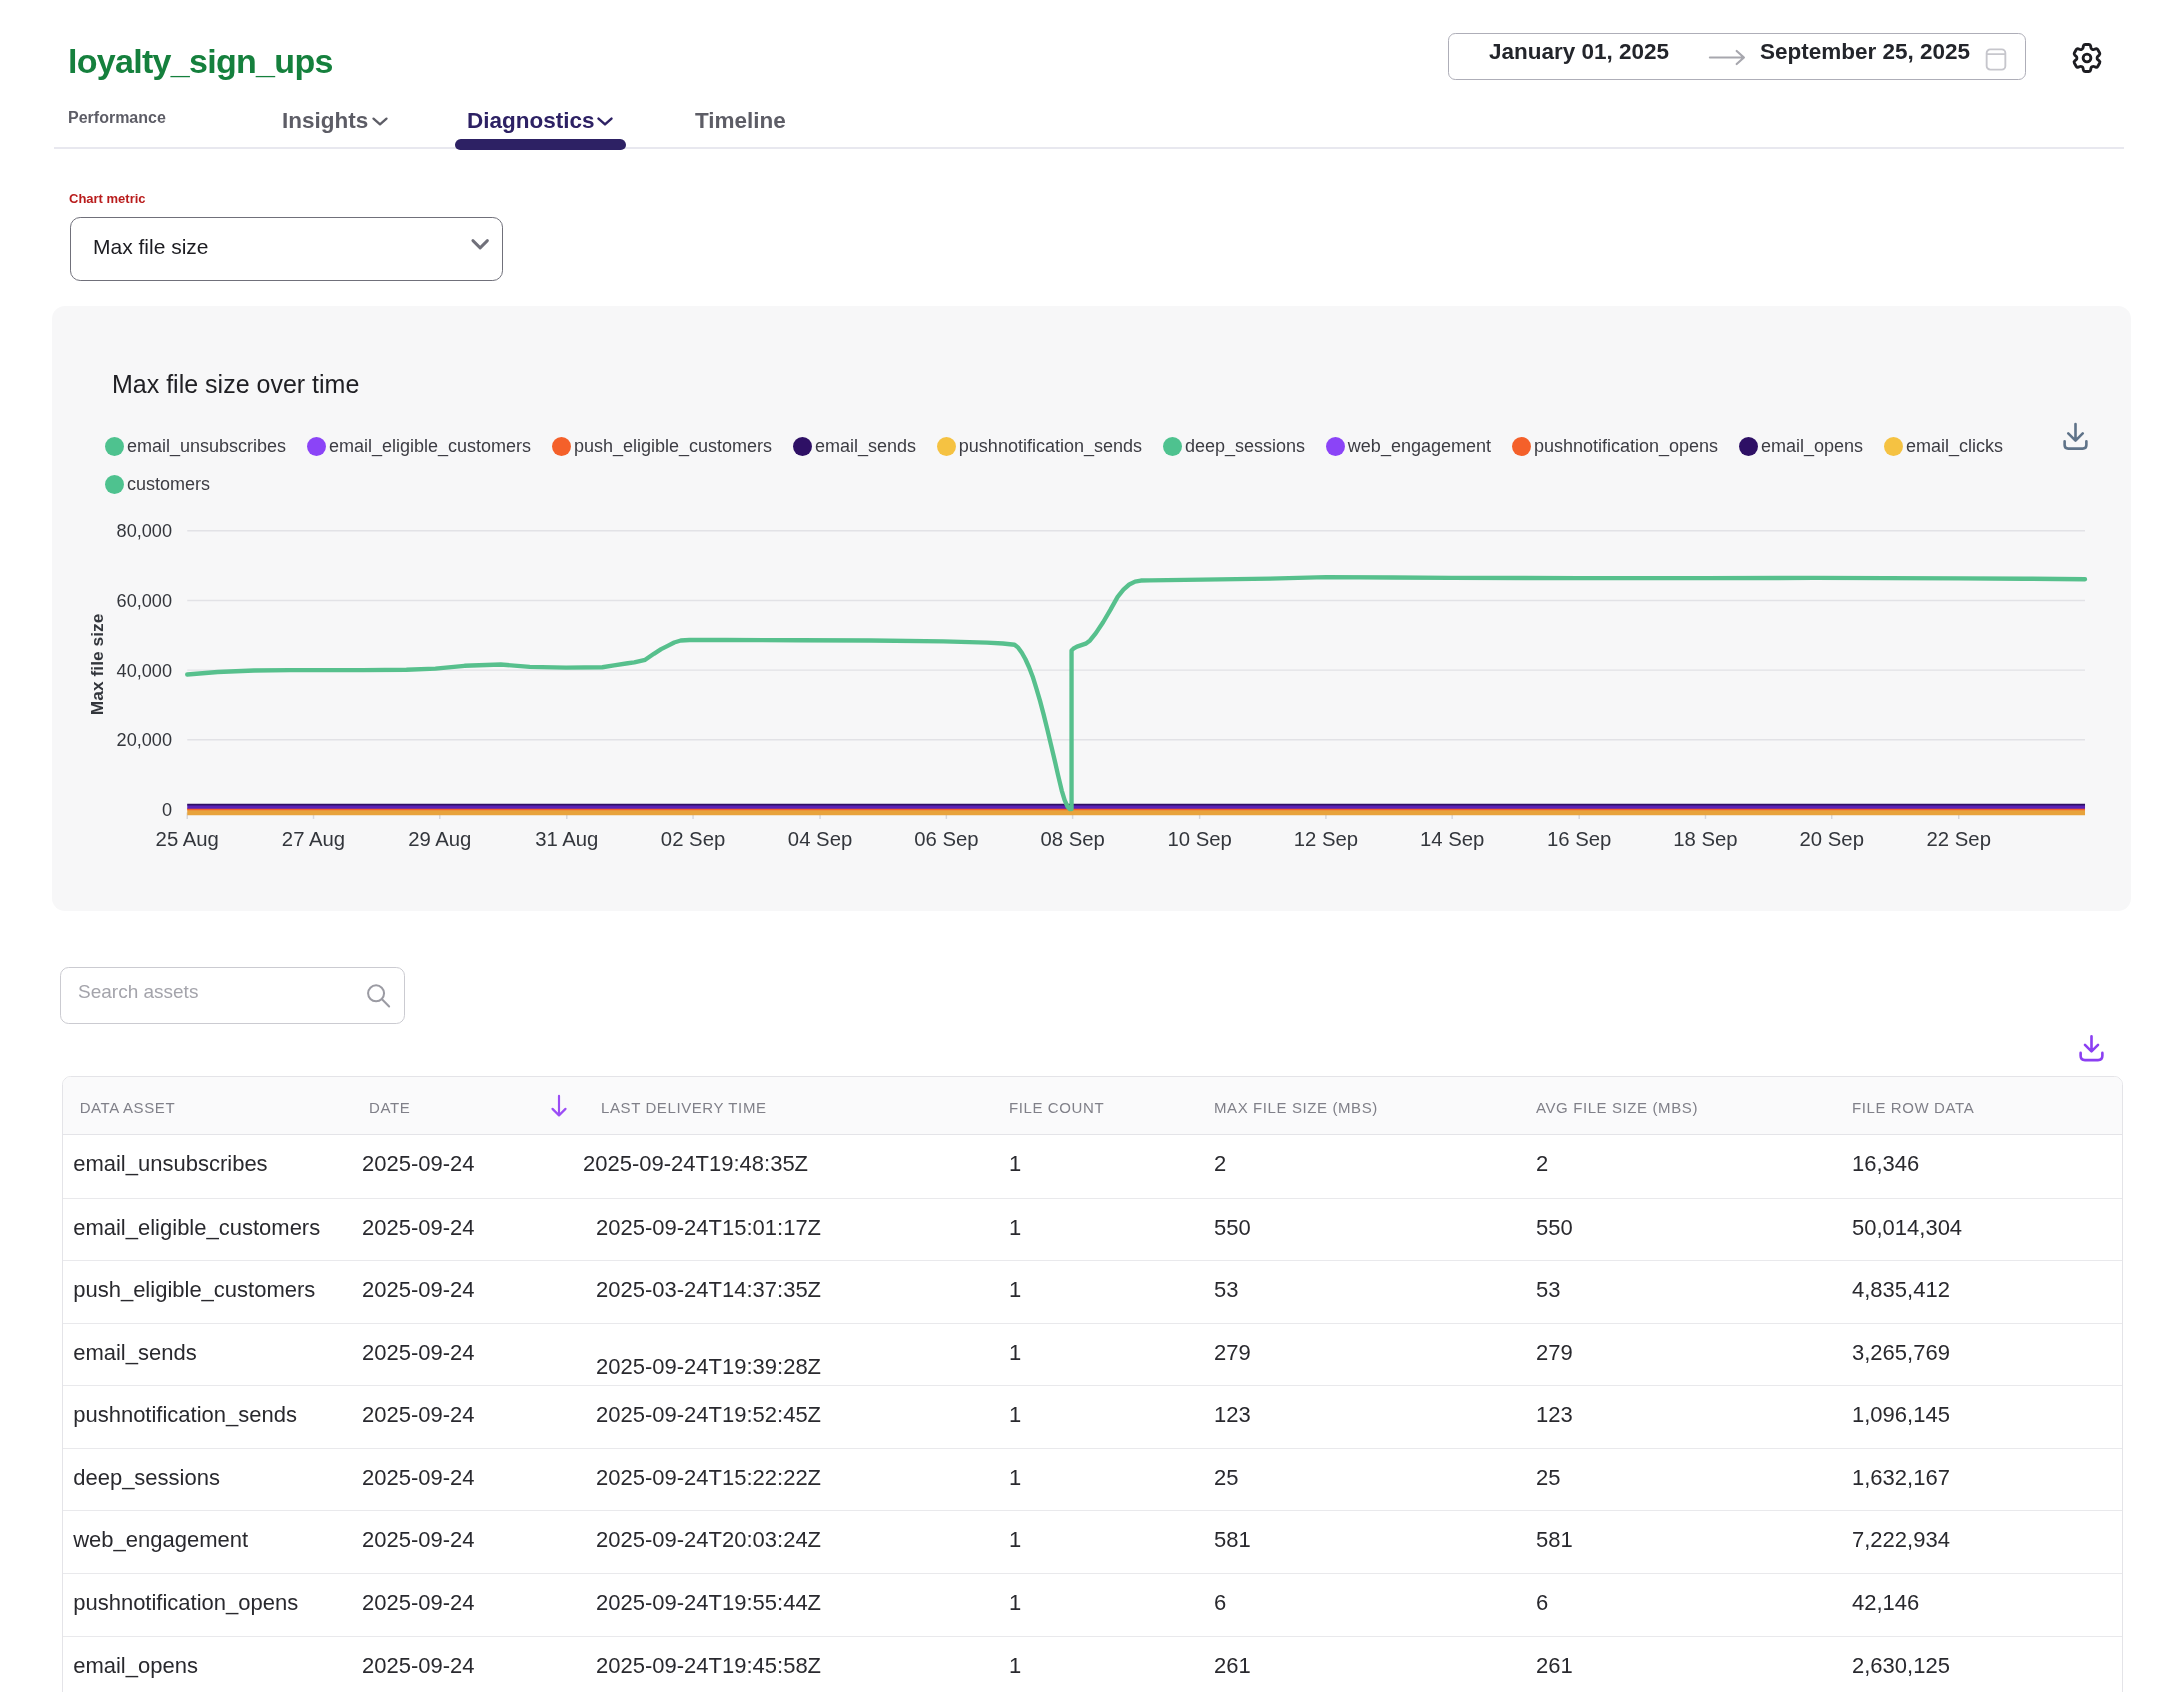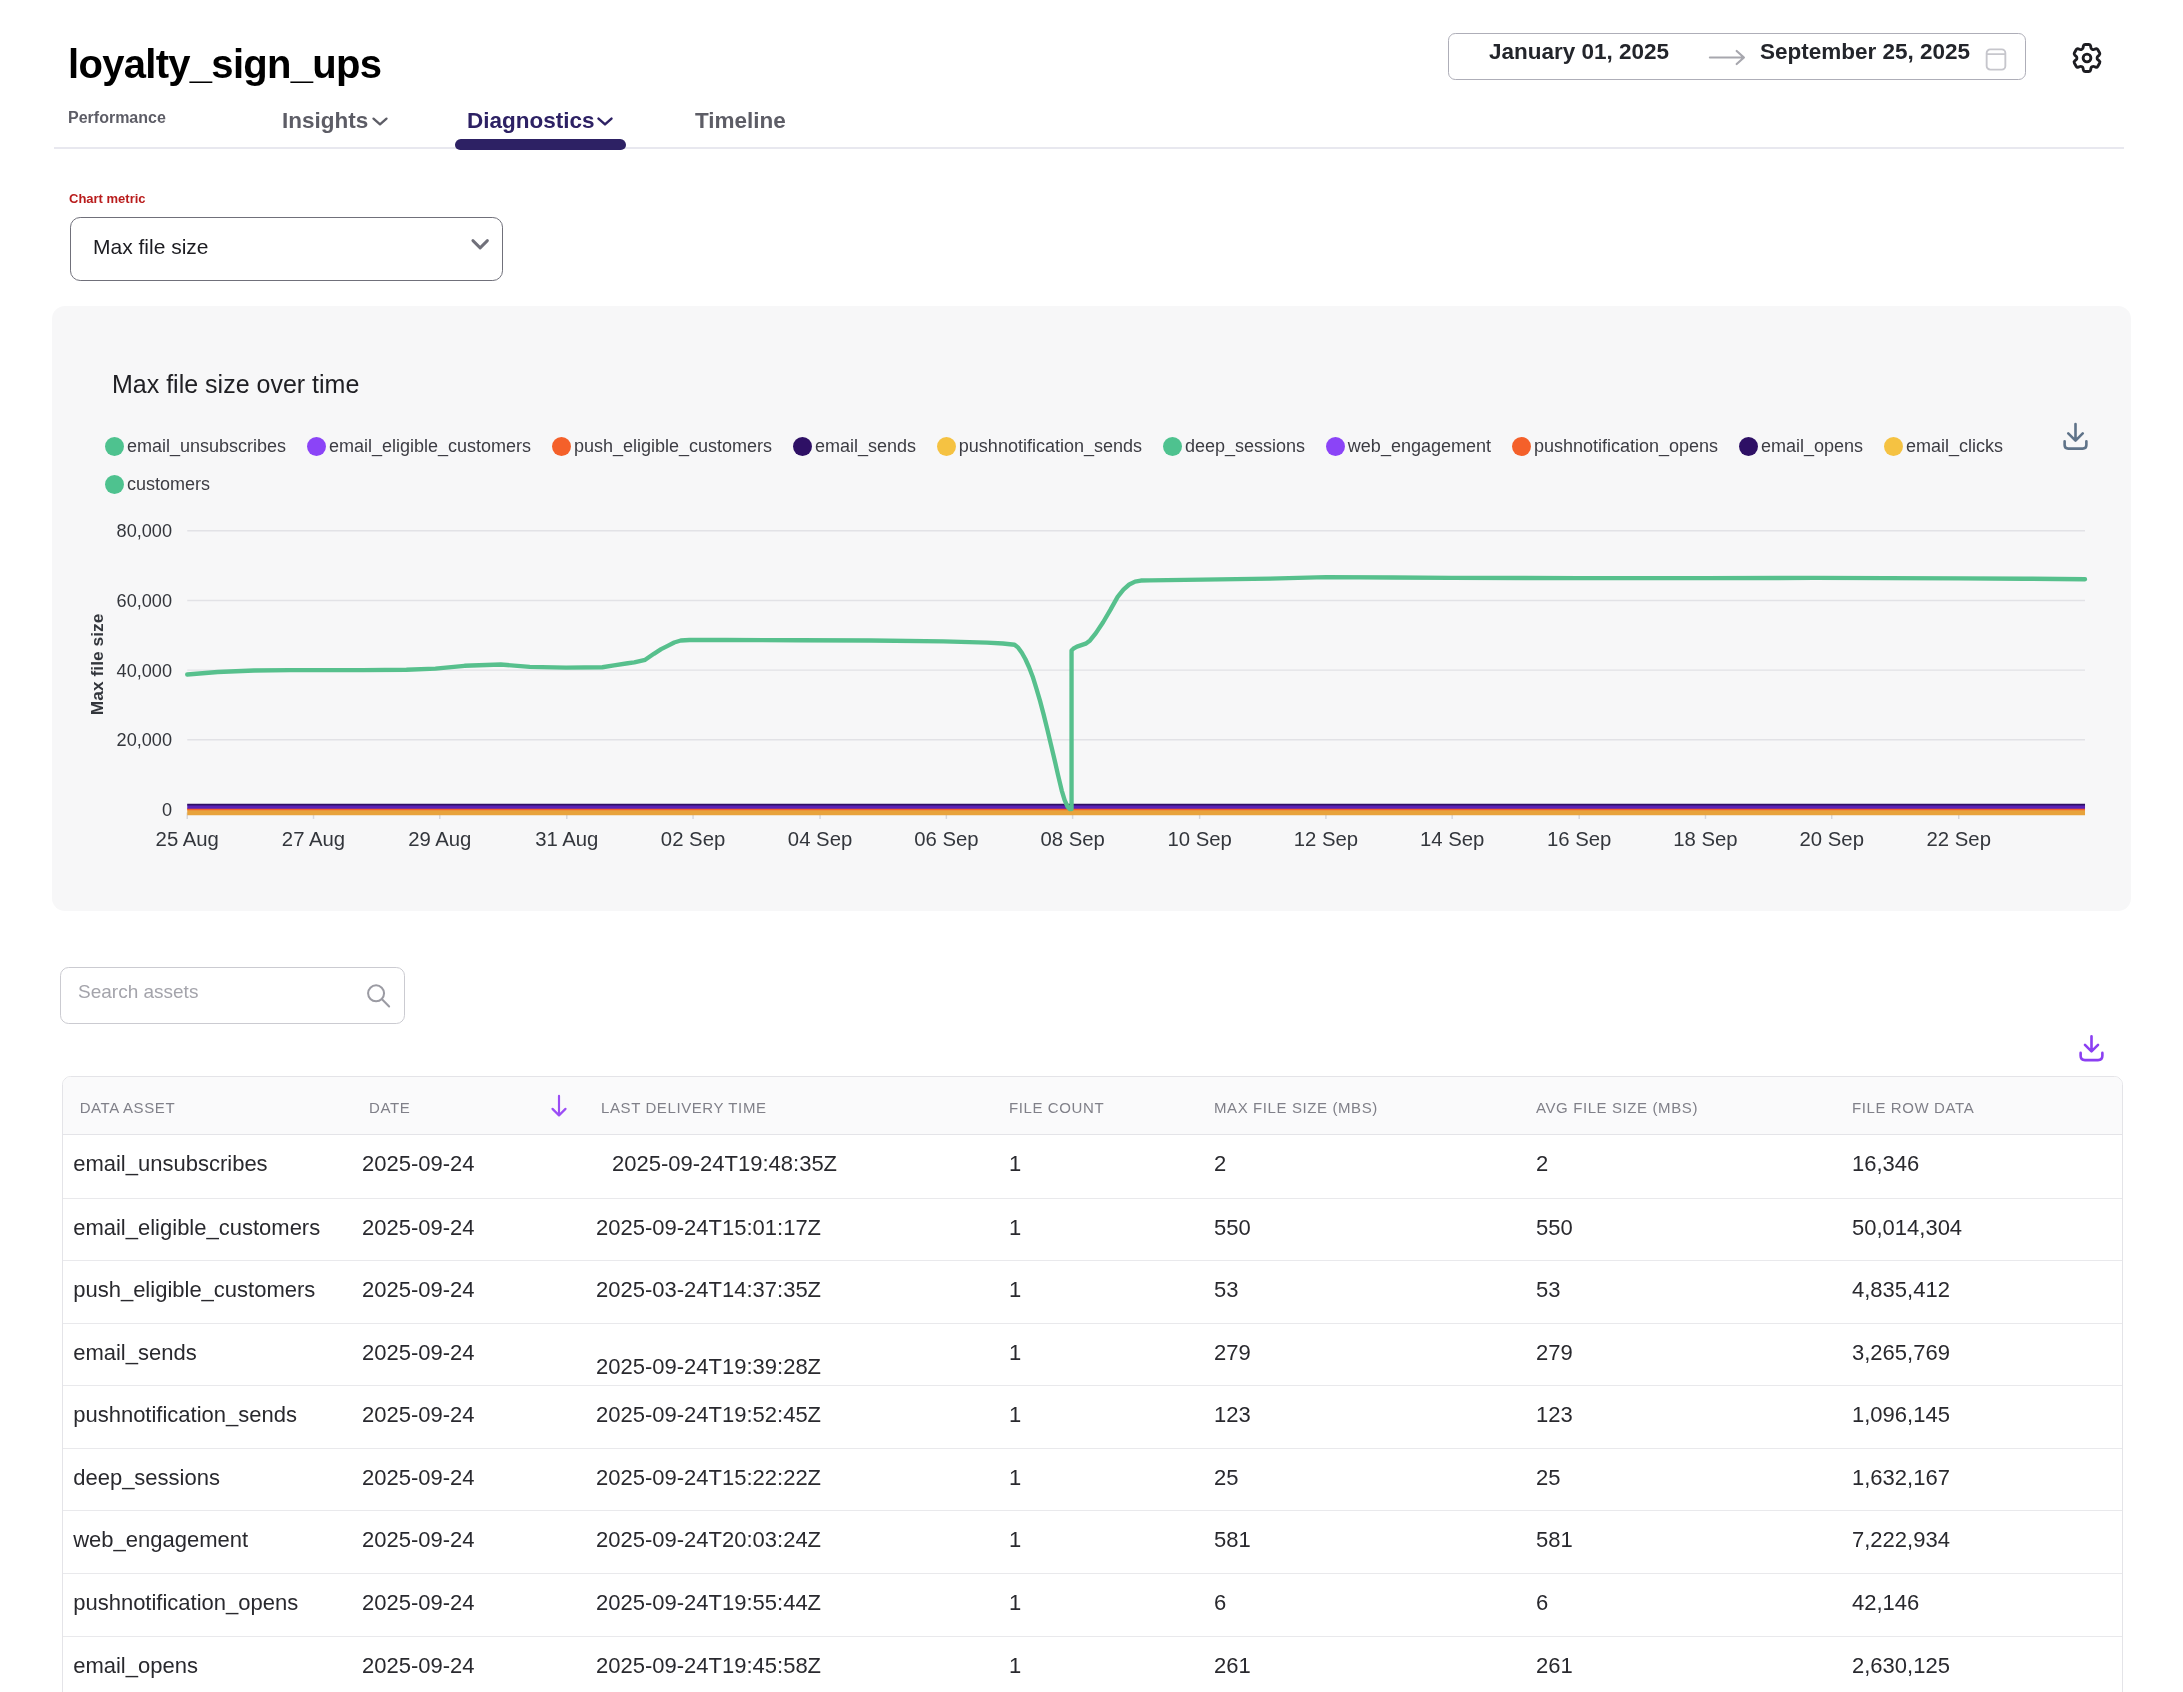--- a/index.html
+++ b/index.html
@@ -3,21 +3,21 @@
 <meta charset="utf-8">
 <style>
   * { margin:0; padding:0; box-sizing:border-box; }
   html,body { width:2183px; height:1693px; background:#fff; overflow:hidden; }
   body { font-family:"Liberation Sans", sans-serif; position:relative; }
   .abs { position:absolute; line-height:1; white-space:nowrap; }
 </style>
 </head>
 <body>
 
-<div class="abs" style="left:68px; top:44px; font-size:40px; font-weight:bold; color:#000000; letter-spacing:-0.7px;">loyalty_sign_ups</div>
+<div class="abs" style="left:68px; top:44px; font-size:34px; font-weight:bold; color:#15803d; letter-spacing:-0.7px;">loyalty_sign_ups</div>
 
 <div class="abs" style="left:1448px; top:33px; width:578px; height:47px; border:1.5px solid #aeaeb8; border-radius:7.3px; background:#fff;"></div>
 <div class="abs" style="left:1489px; top:41px; font-size:22.5px; font-weight:bold; color:#23252b;">January 01, 2025</div>
 <svg class="abs" style="left:1707px; top:48px;" width="42" height="19" viewBox="0 0 58 26">
   <path d="M4 13 H50 M41 4 L51 13 L41 22" fill="none" stroke="#a7a7ae" stroke-width="3" stroke-linecap="round" stroke-linejoin="round"></path>
 </svg>
 <div class="abs" style="left:1760px; top:41px; font-size:22.5px; font-weight:bold; color:#23252b;">September 25, 2025</div>
 <svg class="abs" style="left:1985px; top:48px;" width="22" height="23" viewBox="0 0 30 32">
   <rect x="2" y="2" width="26" height="28" rx="5" fill="none" stroke="#c6c6cc" stroke-width="2.6"></rect>
   <line x1="2" y1="8.5" x2="28" y2="8.5" stroke="#c6c6cc" stroke-width="2.4"></line>
@@ -157,21 +157,21 @@
     <span class="abs" style="left:1151px;top:22.5px;">MAX FILE SIZE (MBS)</span>
     <span class="abs" style="left:1473px;top:22.5px;">AVG FILE SIZE (MBS)</span>
     <span class="abs" style="left:1789px;top:22.5px;">FILE ROW DATA</span>
     <svg class="abs" style="left:485px; top:16px;" width="22" height="26" viewBox="0 0 30 36">
         <path d="M15 4 V30 M6 22 L15 31 L24 22" fill="none" stroke="#9b4df5" stroke-width="3" stroke-linecap="round" stroke-linejoin="round"></path>
       </svg>
   </div>
   <div class="trow" style="top:58px;">
       <span style="left:10.2px;">email_unsubscribes</span>
       <span style="left:299px;">2025-09-24</span>
-      <span style="left:549px;text-align:center;">2025-09-24T19:48:35Z</span>
+      <span style="left:520px;text-align:center;">2025-09-24T19:48:35Z</span>
       <span style="left:946px;">1</span>
       <span style="left:1151px;">2</span>
       <span style="left:1473px;">2</span>
       <span style="left:1789px;">16,346</span>
     </div>
   <div class="trow" style="top:121px;">
       <span style="left:10.2px;">email_eligible_customers</span>
       <span style="left:299px;">2025-09-24</span>
       <span style="left:533px;">2025-09-24T15:01:17Z</span>
       <span style="left:946px;">1</span>

